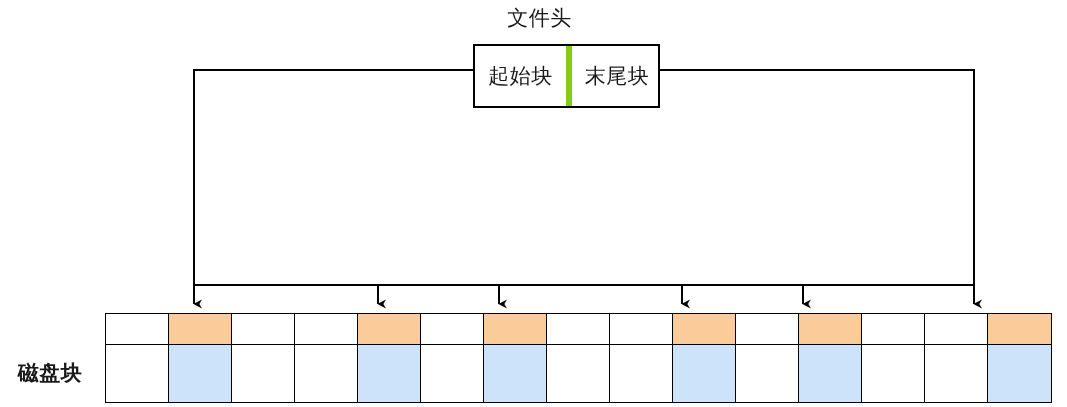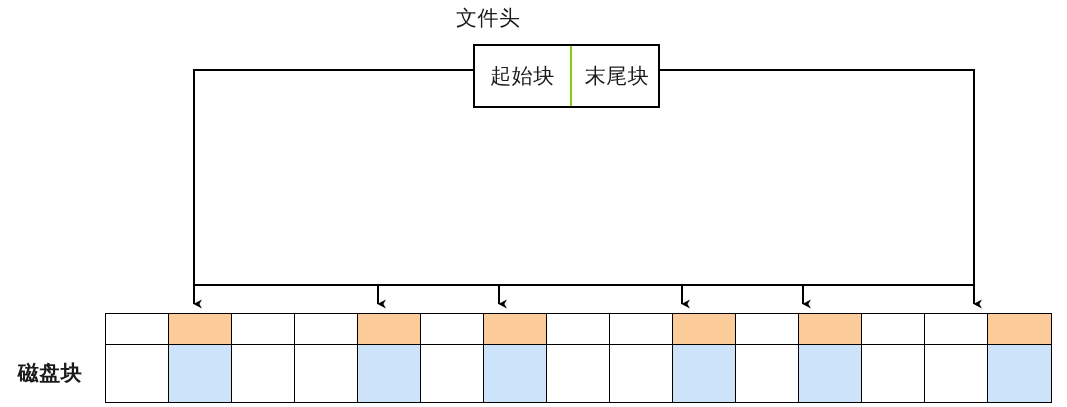--- a/index.html
+++ b/index.html
@@ -20,23 +20,24 @@
   }
   .svg-layer {
     position: absolute;
     top: 0;
     left: 0;
     width: 1067px;
     height: 407px;
   }
   .diagram-title {
     position: absolute;
-    left: 456px;
+    left: 446px;
     top: 4px;
     width: 187px;
+    text-align: center;
     font-size: 21px;
     line-height: 28px;
     letter-spacing: 0.5px;
     white-space: nowrap;
   }
   .header-box {
     position: absolute;
     left: 473px;
     top: 44px;
     width: 187px;
@@ -51,21 +52,21 @@
     display: flex;
     align-items: center;
     justify-content: center;
     font-size: 21px;
     letter-spacing: 0.5px;
     white-space: nowrap;
     box-sizing: border-box;
   }
   .header-cell.start {
     width: 97px;
-    border-right: 2px solid #84cc16;
+    border-right: 6px solid #84cc16;
   }
   .header-cell.end {
     width: 90px;
   }
   .disk-label {
     position: absolute;
     left: 4px;
     top: 358px;
     width: 92px;
     text-align: center;

